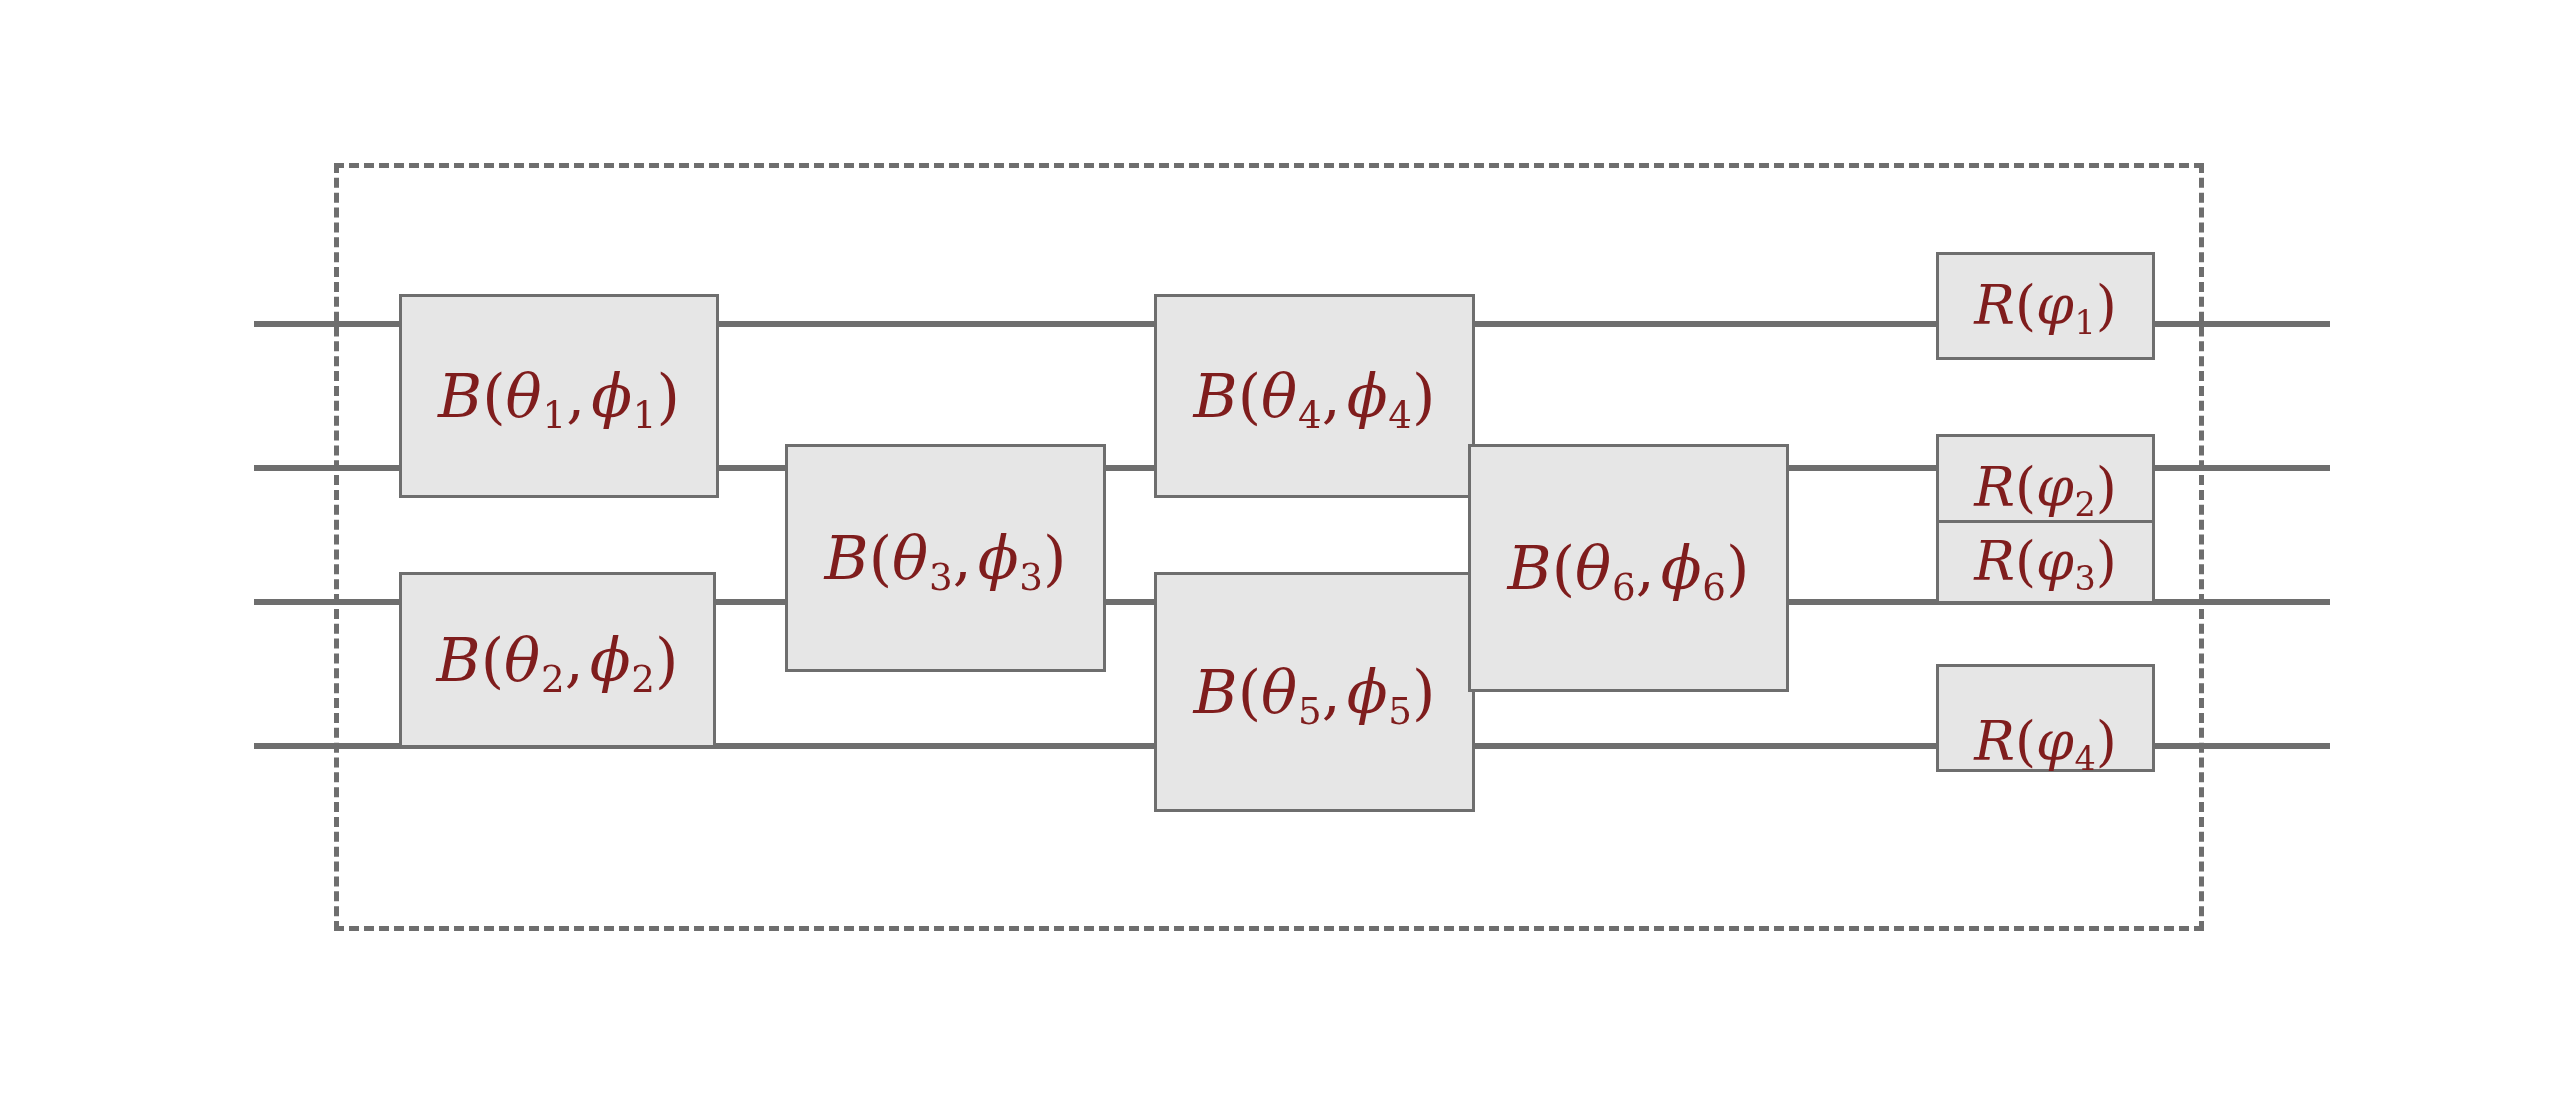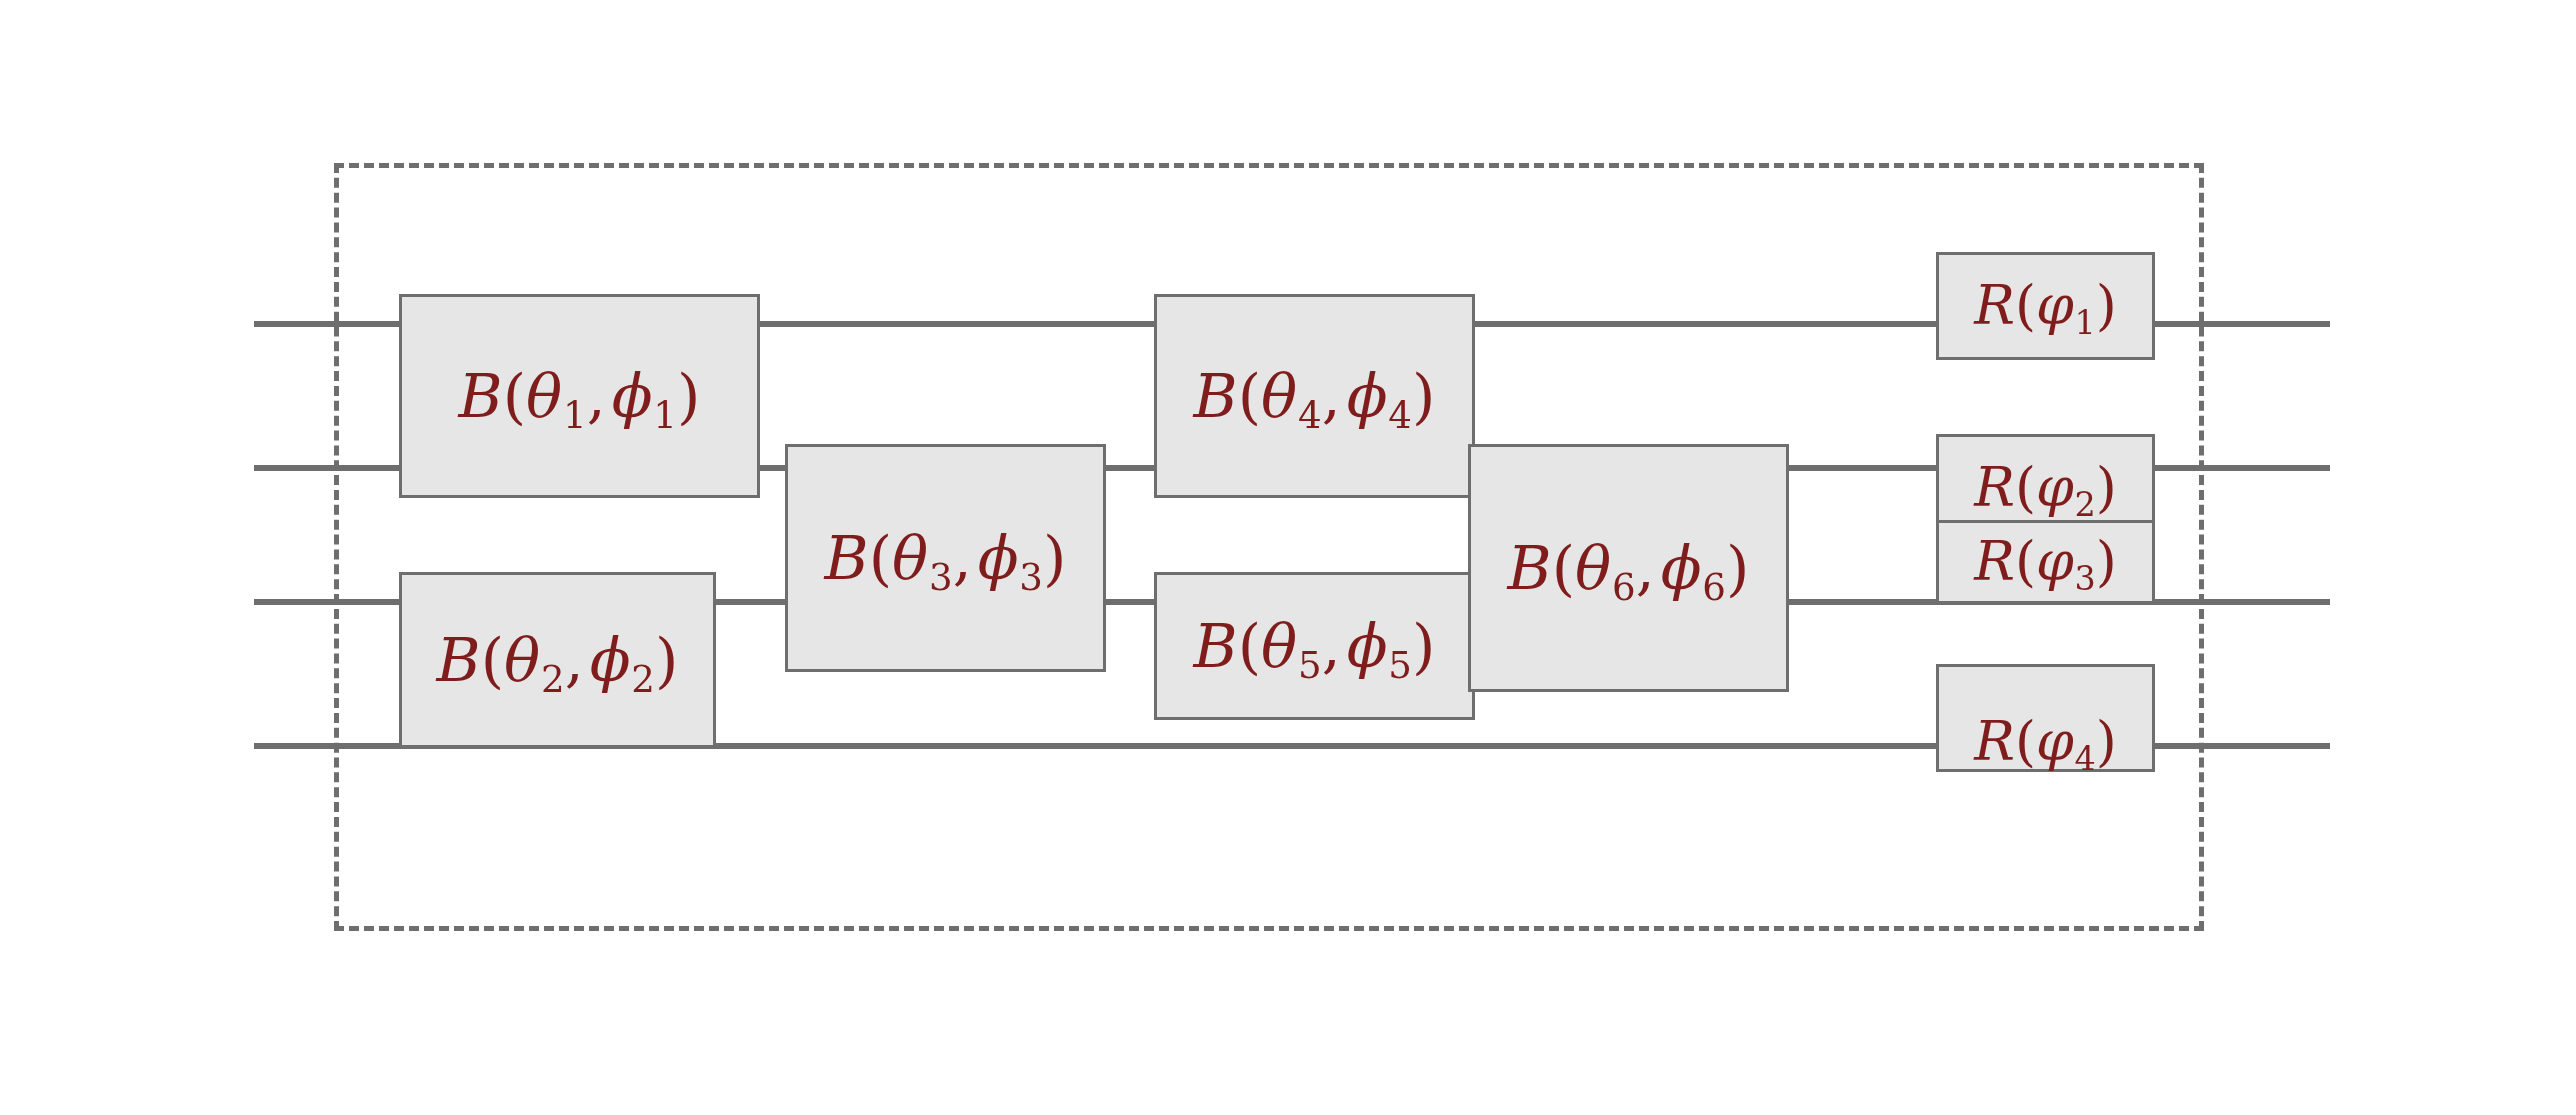--- a/index.html
+++ b/index.html
@@ -82,37 +82,37 @@
 
 <div id="canvas">
 
   <div class="wire" style="left:254px; top:321px; width:2076px;"></div>
   <div class="wire" style="left:254px; top:465px; width:2076px;"></div>
   <div class="wire" style="left:254px; top:599px; width:2076px;"></div>
   <div class="wire" style="left:254px; top:743px; width:2076px;"></div>
 
   <div class="dashed-region" style="left:334px; top:163px; width:1870px; height:768px;"></div>
 
-  <div class="gate gate-b" style="left:399px; top:294px; width:361px; height:204px;">
+  <div class="gate gate-b" style="left:399px; top:294px; width:320px; height:204px;">
     <span class="gate-label"><span class="up">B</span><span class="paren">(</span><span class="up">θ</span><sub>1</sub><span class="comma">, </span><span class="up">ϕ</span><sub>1</sub><span class="paren">)</span></span>
   </div>
 
   <div class="gate gate-b" style="left:399px; top:572px; width:317px; height:176px;">
     <span class="gate-label"><span class="up">B</span><span class="paren">(</span><span class="up">θ</span><sub>2</sub><span class="comma">, </span><span class="up">ϕ</span><sub>2</sub><span class="paren">)</span></span>
   </div>
 
   <div class="gate gate-b" style="left:785px; top:444px; width:321px; height:228px;">
     <span class="gate-label"><span class="up">B</span><span class="paren">(</span><span class="up">θ</span><sub>3</sub><span class="comma">, </span><span class="up">ϕ</span><sub>3</sub><span class="paren">)</span></span>
   </div>
 
   <div class="gate gate-b" style="left:1154px; top:294px; width:321px; height:204px;">
     <span class="gate-label"><span class="up">B</span><span class="paren">(</span><span class="up">θ</span><sub>4</sub><span class="comma">, </span><span class="up">ϕ</span><sub>4</sub><span class="paren">)</span></span>
   </div>
 
-  <div class="gate gate-b" style="left:1154px; top:572px; width:321px; height:148px;">
+  <div class="gate gate-b" style="left:1154px; top:572px; width:321px; height:240px;">
     <span class="gate-label"><span class="up">B</span><span class="paren">(</span><span class="up">θ</span><sub>5</sub><span class="comma">, </span><span class="up">ϕ</span><sub>5</sub><span class="paren">)</span></span>
   </div>
 
   <div class="gate gate-b" style="left:1468px; top:444px; width:321px; height:248px;">
     <span class="gate-label"><span class="up">B</span><span class="paren">(</span><span class="up">θ</span><sub>6</sub><span class="comma">, </span><span class="up">ϕ</span><sub>6</sub><span class="paren">)</span></span>
   </div>
 
   <div class="gate gate-r" style="left:1936px; top:252px; width:219px; height:108px;">
     <span class="gate-label"><span class="up">R</span><span class="paren">(</span><span class="up">φ</span><sub>1</sub><span class="paren">)</span></span>
   </div>

